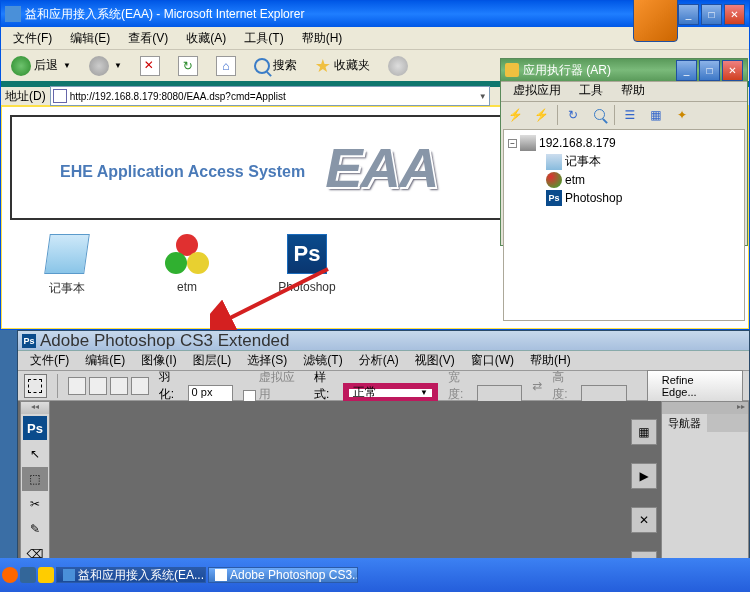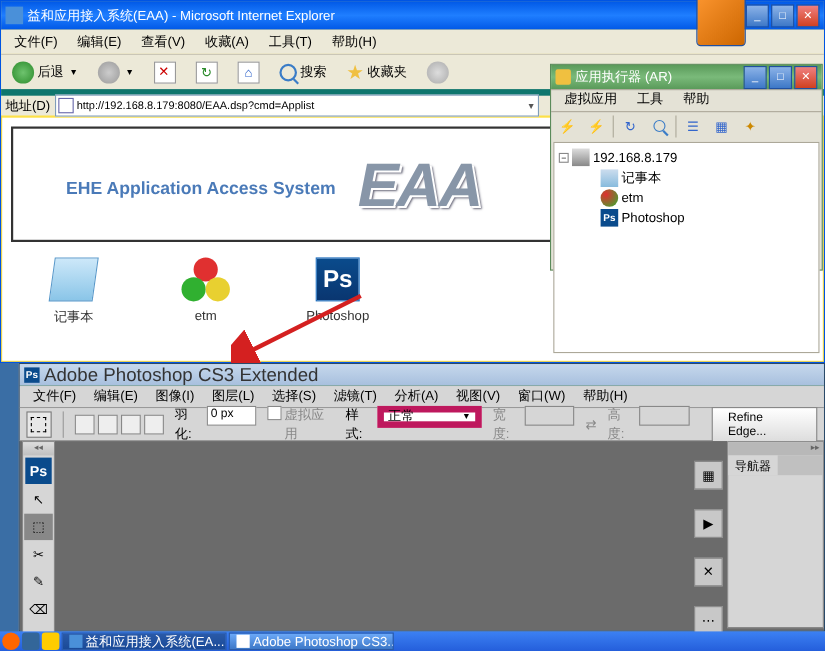--- a/index.html
+++ b/index.html
@@ -80,41 +80,41 @@
 .ps-window { position: absolute; top: 330px; left: 17px; width: 733px; height: 244px; background: #b8b8b8; border: 1px solid #2a4a6a; z-index: 3; }
 .ps-titlebar { height: 20px; background: linear-gradient(#c6d8ec, #a8c0de); display: flex; align-items: center; padding: 0 4px; color: #333; border-bottom: 1px solid #8aa; }
 .ps-title-icon { width: 14px; height: 14px; background: #0a4b8c; color: white; font-size: 9px; font-weight: bold; display: flex; align-items: center; justify-content: center; margin-right: 4px; }
 .ps-menubar { height: 20px; background: #d6d6d6; display: flex; align-items: center; padding: 0 4px; gap: 0; border-bottom: 1px solid #999; }
 .ps-menu-item { padding: 2px 8px; cursor: pointer; font-size: 12px; }
 .ps-optbar { height: 30px; background: #d6d6d6; display: flex; align-items: center; padding: 0 6px; gap: 10px; border-bottom: 1px solid #999; }
 .ps-opt-icons { display: flex; gap: 3px; }
 .ps-opt-icon { width: 18px; height: 18px; border: 1px solid #888; background: #eee; }
 .ps-sel-btn { width: 24px; height: 24px; border: 1px solid #777; background: #e8e8e8; display: flex; align-items: center; justify-content: center; }
 .ps-sel-inner { width: 14px; height: 14px; border: 1px dashed #000; }
-.ps-field { display: flex; align-items: flex-start; gap: 3px; }
+.ps-field { display: flex; align-items: flex-end; gap: 3px; }
 .ps-input { width: 48px; height: 18px; border: 1px solid #888; background: white; padding: 0 3px; font-size: 11px; }
 .ps-select { width: 100px; height: 20px; border: 6px solid #be185d; background: white; padding: 0 4px; font-size: 11px; display: flex; align-items: center; justify-content: space-between; }
 .ps-checkbox { width: 13px; height: 13px; border: 1px solid #888; background: white; }
 .ps-disabled { color: #888; }
 .ps-refine-btn { padding: 3px 14px; background: linear-gradient(#fff, #ddd); border: 1px solid #888; font-size: 11px; }
 
 .ps-workspace { position: absolute; top: 70px; left: 0; right: 0; bottom: 0; background: #6b6b6b; }
 .ps-toolbox { position: absolute; top: 0; left: 2px; width: 30px; background: #d6d6d6; border: 1px solid #888; text-align: center; }
 .ps-tool-head { height: 12px; background: linear-gradient(#ddd, #c0c0c0); font-size: 8px; color: #666; }
 .ps-tool { width: 26px; height: 24px; margin: 1px auto; display: flex; align-items: center; justify-content: center; cursor: pointer; }
 .ps-tool.active { background: #888; }
 .ps-tool-ps { width: 24px; height: 24px; margin: 2px auto; background: #0a4b8c; color: white; font-size: 13px; font-weight: bold; display: flex; align-items: center; justify-content: center; }
 .ps-right-panel { position: absolute; top: 0; right: 0; width: 88px; height: 170px; background: #d6d6d6; border: 1px solid #888; }
 .ps-panel-tab { height: 18px; display: flex; background: #c0c0c0; }
 .ps-tab-label { padding: 2px 6px; background: #d6d6d6; font-size: 11px; }
 .ps-collapse-tabs { position: absolute; top: 0; right: 90px; width: 28px; }
 .ps-ct-btn { width: 26px; height: 26px; margin: 18px 0 4px; background: #c8c8c8; border: 1px solid #888; display: flex; align-items: center; justify-content: center; }
 
 
-.taskbar { position: absolute; bottom: 0; left: 0; width: 750px; height: 18px; background: linear-gradient(#3c81f3, #245edb); display: flex; align-items: center; padding: 0 2px; gap: 2px; z-index: 10; }
+.taskbar { position: absolute; bottom: 0; left: 0; width: 750px; height: 34px; background: linear-gradient(#3c81f3, #245edb); display: flex; align-items: center; padding: 0 2px; gap: 2px; z-index: 10; }
 .tray-icon { width: 16px; height: 16px; border-radius: 3px; }
 .task-btn { height: 16px; padding: 0 6px; background: linear-gradient(#6ca9f8, #3d78c7); border: 1px solid #2a5aa8; color: white; font-size: 11px; display: flex; align-items: center; gap: 3px; cursor: pointer; max-width: 150px; overflow: hidden; white-space: nowrap; }
 .task-btn.active { background: linear-gradient(#2a5aa8, #1a4a98); }
 .task-btn-icon { width: 12px; height: 12px; background: #fff; flex-shrink: 0; }
 </style>
 </head>
 <body>
 
 <div class="ie-window">
   <div class="ie-titlebar">

